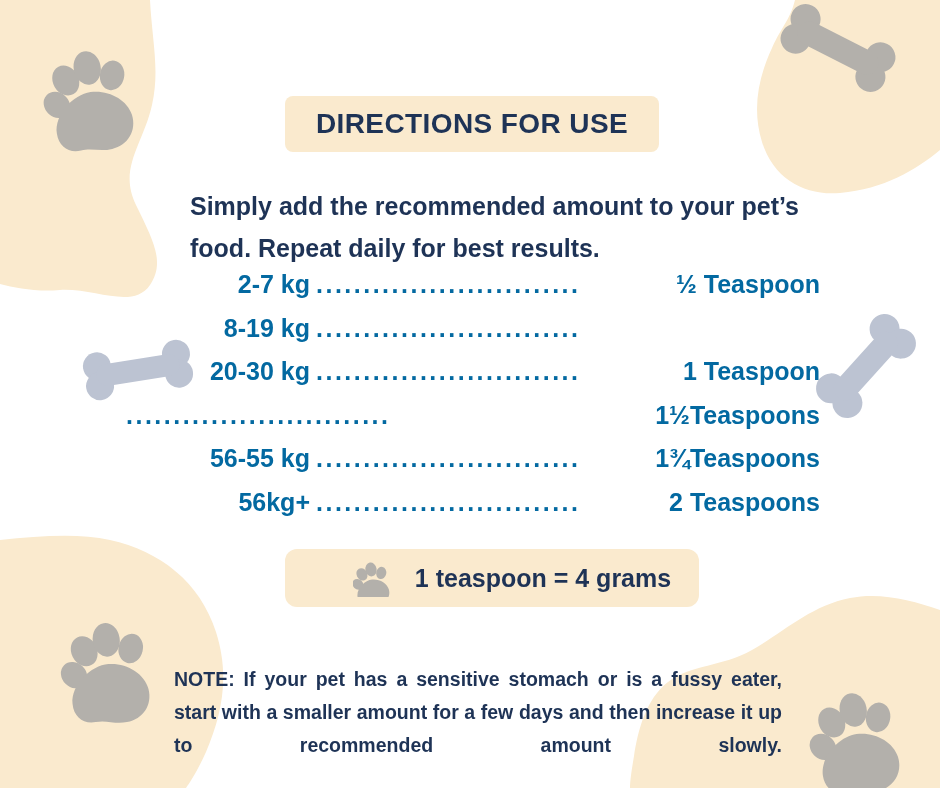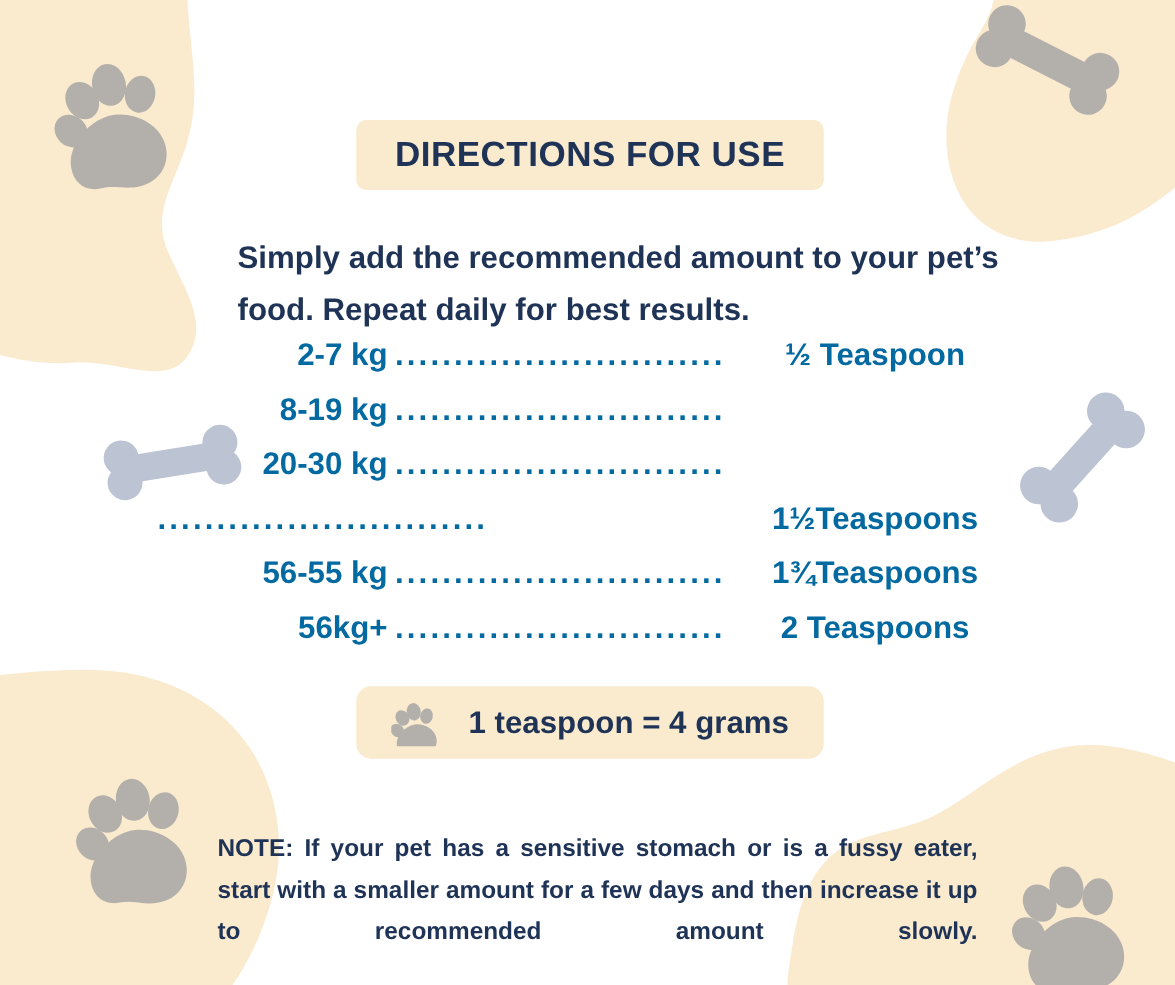--- a/index.html
+++ b/index.html
@@ -91,36 +91,37 @@
   }
   .dose-dots {
     flex: 1 1 auto;
     overflow: hidden;
     letter-spacing: 2.5px;
     padding: 0 6px;
   }
   .dose-amount {
     width: 240px;
     flex: 0 0 auto;
-    text-align: center;
+    text-align: right;
   }
 
   
   .conv-pill {
     position: absolute;
     left: 285px;
     top: 549px;
     width: 374px;
     height: 58px;
     background: #faeace;
     border-radius: 12px;
     display: flex;
     align-items: center;
     justify-content: center;
     gap: 24px;
+    padding-left: 40px;
   }
   .conv-pill .conv-text {
     color: #1e3356;
     font-size: 25px;
     font-weight: bold;
     line-height: 1;
   }
   .conv-paw {
     width: 38px;
     height: 38px;
@@ -237,20 +238,21 @@
       </div>
 
       <div class="dose-row">
         <span class="dose-weight">8-19 kg</span>
         <span class="dose-dots">............................</span>
       </div>
 
       <div class="dose-row">
         <span class="dose-weight">20-30 kg</span>
         <span class="dose-dots">............................</span>
+        <span class="dose-amount">1 Teaspoon</span>
       </div>
 
       <div class="dose-row">
         <span class="dose-dots">............................</span>
         <span class="dose-amount">1½Teaspoons</span>
       </div>
 
       <div class="dose-row">
         <span class="dose-weight">56-55 kg</span>
         <span class="dose-dots">............................</span>

